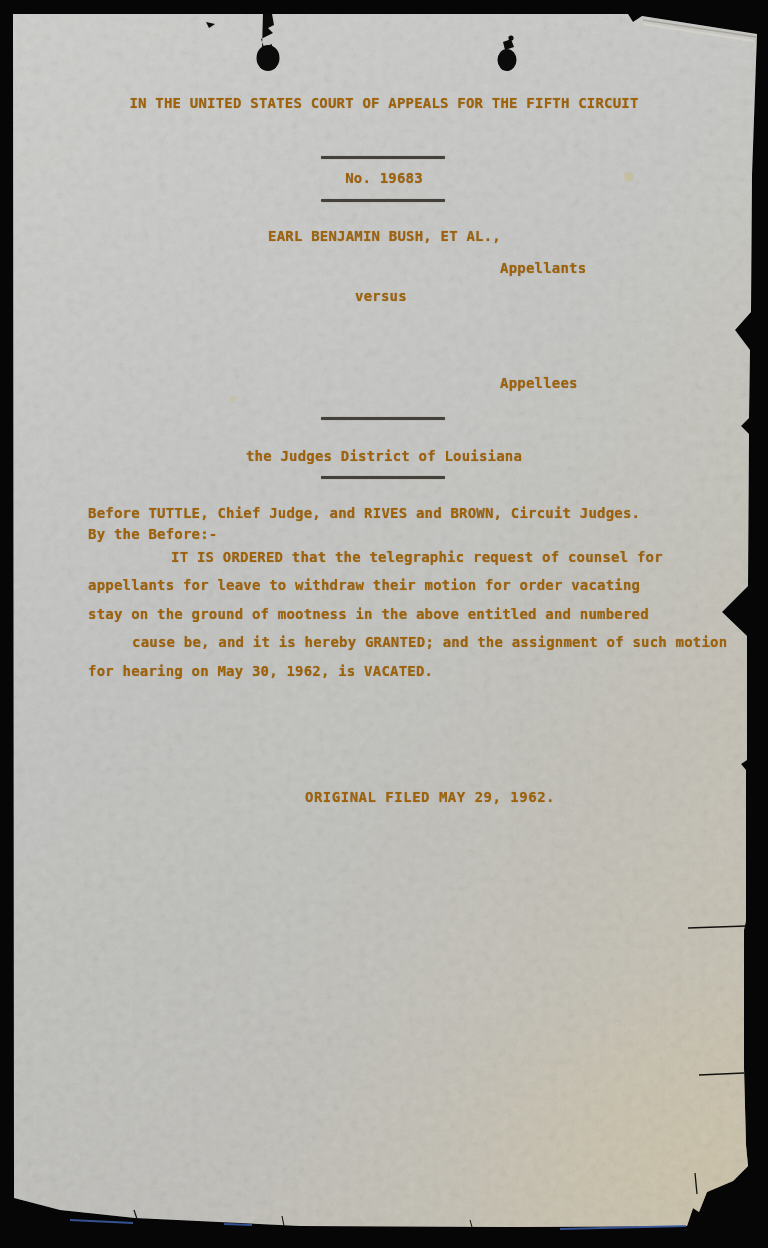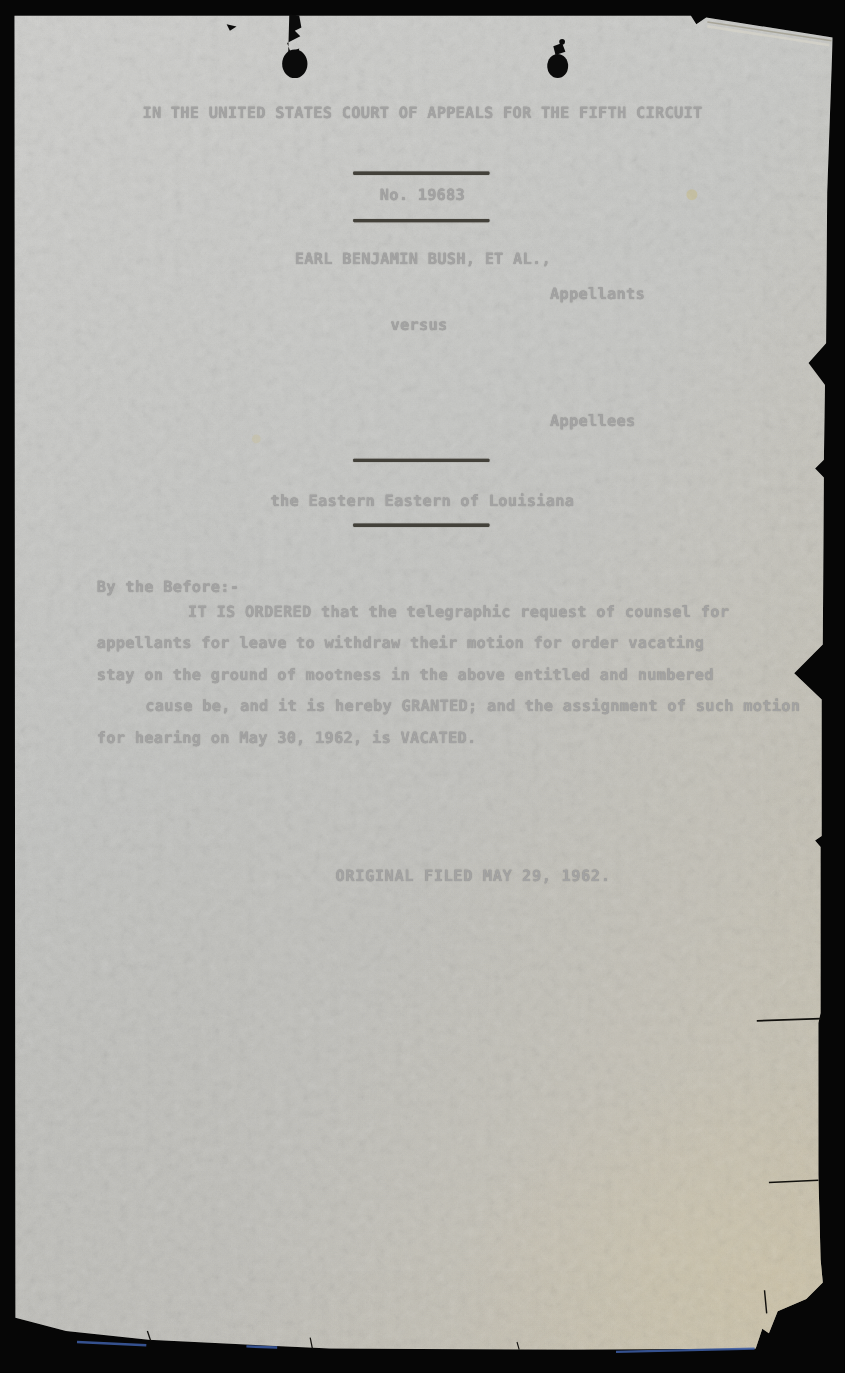--- a/index.html
+++ b/index.html
@@ -23,21 +23,21 @@
       520px 1227px, 300px 1226px, 135px 1218px, 60px 1210px, 14px 1198px
     );
     background:
       radial-gradient(420px 300px at 92% 94%, rgba(209,195,158,0.42), rgba(209,195,158,0) 70%),
       linear-gradient(115deg, rgba(214,205,180,0) 55%, rgba(210,198,165,0.30) 92%),
       linear-gradient(160deg, rgba(255,255,255,0.08), rgba(0,0,0,0.04) 65%),
       linear-gradient(135deg,#cbcbc8 0%, #c7c8c5 40%, #c7c6c0 70%, #ccc7b8 100%);
   }
   .texture{position:absolute;left:0;top:0;}
   
-  .textlayer{position:absolute;inset:0;color:#a3a3a3;font-size:14px;line-height:15px;}
+  .textlayer{position:absolute;inset:0;color:#a16207;font-size:14px;line-height:15px;}
   .line{position:absolute;white-space:pre;font-weight:bold;letter-spacing:0.2px;
         text-shadow:0 0 1px rgba(60,58,50,0.45);}
   .center{left:0;width:768px;text-align:center;}
   .rule{position:absolute;left:321px;width:124px;height:2.5px;background:#43413a;
         border-radius:1px;box-shadow:0 0 1px rgba(60,58,50,.6);}
   .marks{position:absolute;left:0;top:0;}
 </style>
 </head>
 <body>
 
@@ -108,24 +108,25 @@
 
     <div class="line" style="left:500px;top:261px;">Appellants</div>
 
     <div class="line" style="left:355px;top:289px;">versus</div>
 
 
     <div class="line" style="left:500px;top:376px;">Appellees</div>
 
     <div class="rule" style="top:417px;"></div>
 
-    <div class="line center" style="top:449px;">the Eastern Eastern of Louisiana</div>
+    <div class="line center" style="top:449px;">the Judges District of Louisiana</div>
 
     <div class="rule" style="top:476px;"></div>
 
+    <div class="line" style="left:88px;top:506px;">Before TUTTLE, Chief Judge, and RIVES and BROWN, Circuit Judges.</div>
 
     <div class="line" style="left:88px;top:527px;">By the Before:-</div>
 
     <div class="line" style="left:171px;top:550px;">IT IS ORDERED that the telegraphic request of counsel for</div>
     <div class="line" style="left:88px;top:578px;">appellants for leave to withdraw their motion for order vacating</div>
     <div class="line" style="left:88px;top:607px;text-align:center;">stay on the ground of mootness in the above entitled and numbered</div>
     <div class="line" style="left:88px;top:635px;margin-left:44px;">cause be, and it is hereby GRANTED; and the assignment of such motion</div>
     <div class="line" style="left:88px;top:664px;">for hearing on May 30, 1962, is VACATED.</div>
 
     <div class="line" style="left:305px;top:790px;letter-spacing:0.5px;">ORIGINAL FILED MAY 29, 1962.</div>

